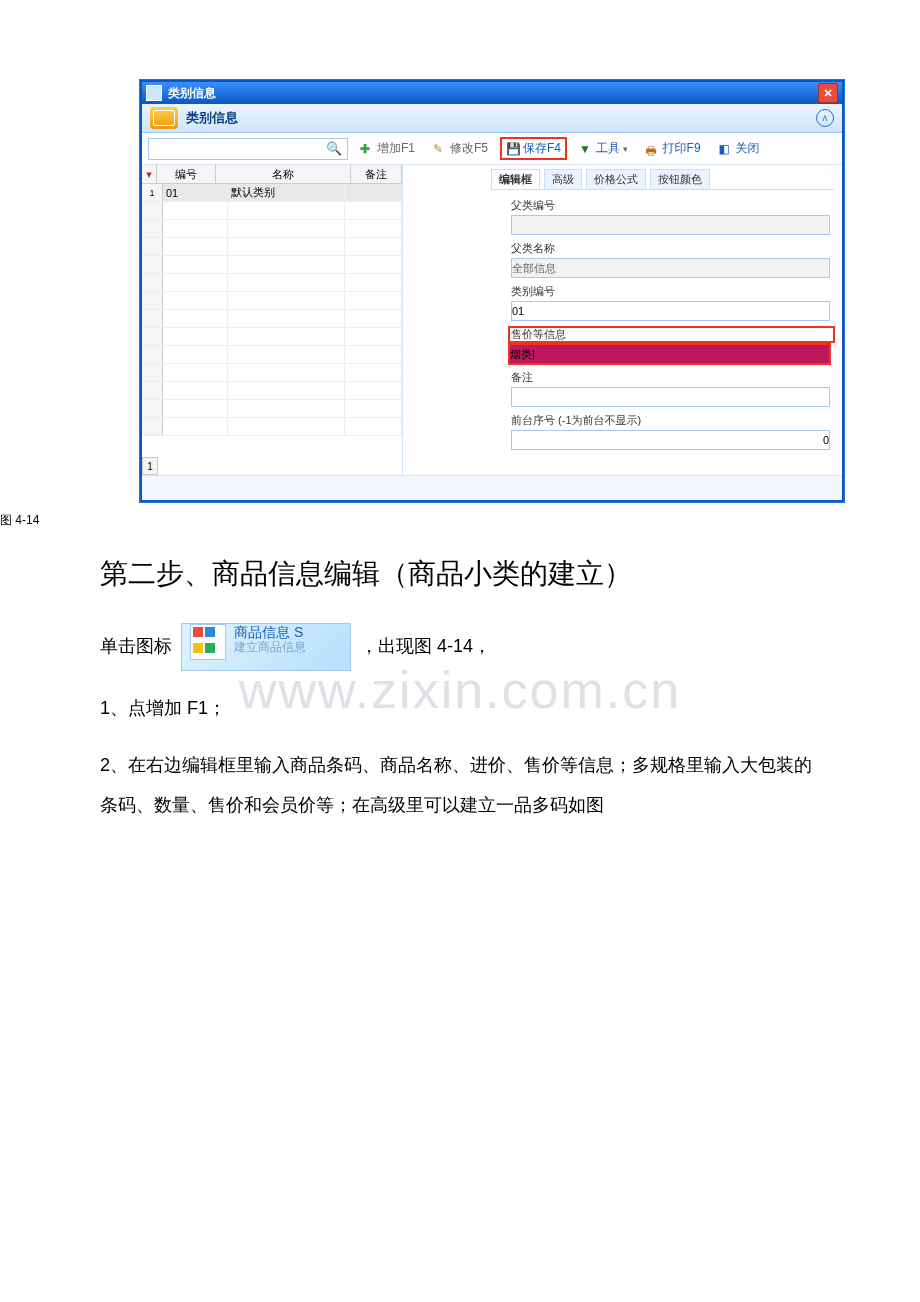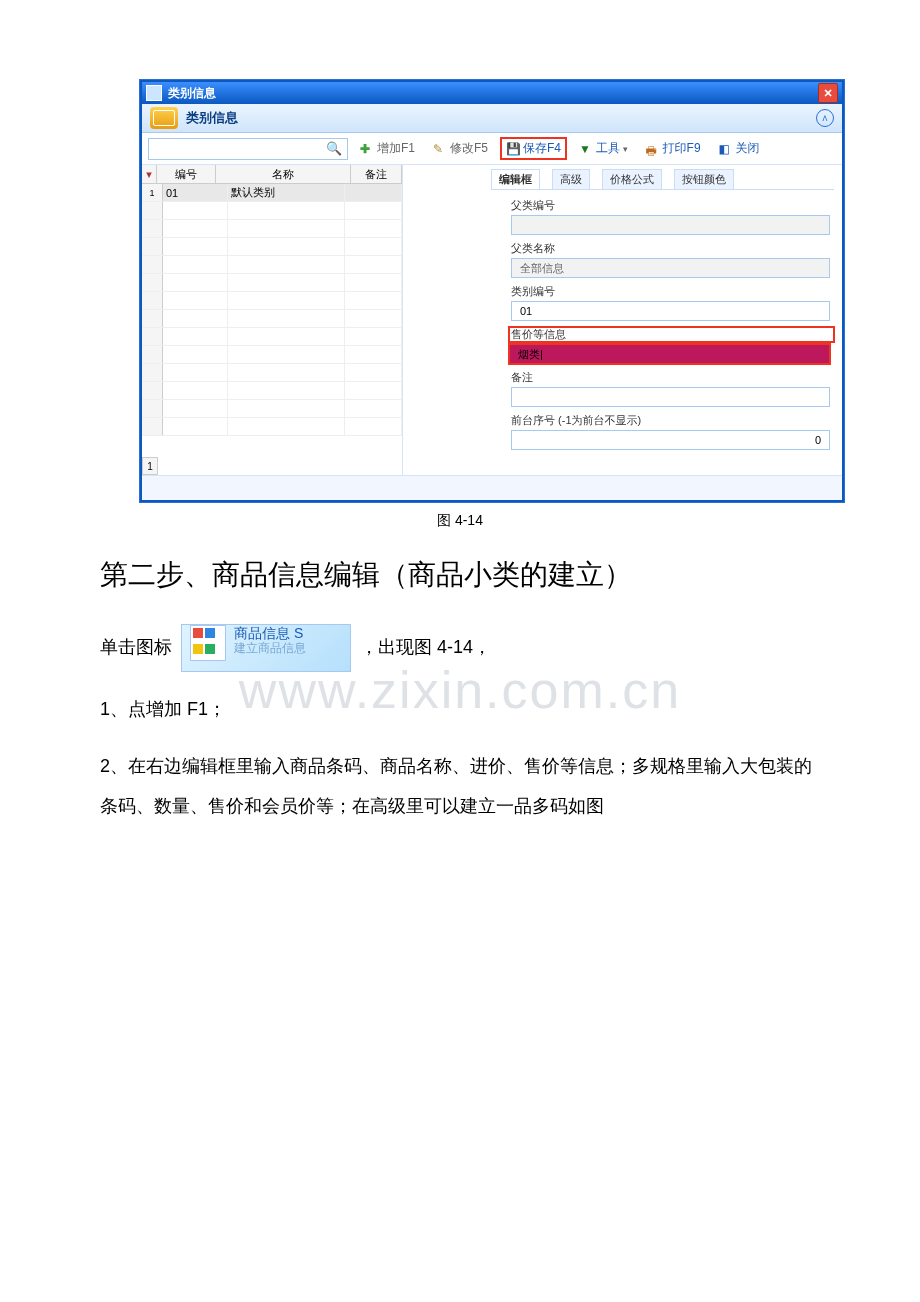--- a/index.html
+++ b/index.html
@@ -40,30 +40,30 @@
 .grow{display:flex;height:17px;border-bottom:1px solid #eee;font-size:11px}
 .gc{border-right:1px solid #eee;display:flex;align-items:center;padding:0 3px;overflow:hidden}
 .gc0{width:14px;background:#f5f5f5;font-size:9px;justify-content:center;border-right:1px solid #ccc}
 .gc1{width:58px}
 .gc2{flex:1}
 .gc3{width:50px}
 .grow.sel .gc1,.grow.sel .gc2,.grow.sel .gc3{background:#e8e8e8}
 .gridfoot{position:absolute;bottom:0;left:0;height:16px;width:14px;border:1px solid #ccc;background:#f5f5f5;font-size:10px;display:flex;align-items:center;justify-content:center}
 .midblank{flex:0 0 80px}
 .form{flex:1;padding:4px 8px;overflow:auto}
-.tabs{display:flex;gap:12px;height:20px;align-items:end;border-bottom:1px solid #c9ddf6;margin-bottom:8px}
+.tabs{display:flex;gap:4px;height:20px;align-items:end;border-bottom:1px solid #c9ddf6;margin-bottom:8px}
 .tab{font-size:11px;padding:2px 7px;border:1px solid #c9ddf6;border-bottom:none;background:#eaf3ff;cursor:pointer;color:#333}
 .tab.active{background:#fff;font-weight:bold}
 .fld{margin:4px 0 2px 20px;font-size:11px;color:#333}
-.fin{margin:0 4px 6px 20px;height:18px;border:1px solid #a7c8ef;background:#fff;font-size:11px;padding:0 8px;display:flex;align-items:center}
+.fin{margin:0 4px 6px 20px;height:18px;border:1px solid #a7c8ef;background:#fff;font-size:11px;padding:0 0;display:flex;align-items:center}
 .fin.ro{background:#f2f2f2;color:#666}
 .fin.ta{text-align:right;justify-content:flex-end}
 .fld.rb,.fin.rb{outline:2px solid #e32;outline-offset:-1px}
 .fin.hl{background:#be185d}
-.figcap{text-align:center;font-size:14px;margin:10px 0 12px 0}
+.figcap{font-size:12px;margin:10px 0 12px 0}
 .body{margin:0 100px;font-size:18px;line-height:2.2}
 .body h2{font-size:28px;font-weight:normal;margin:14px 0 10px 0}
 .appbtn{display:inline-flex;align-items:flex-start;vertical-align:middle;width:168px;height:46px;background:linear-gradient(135deg,#dff3ff,#b5e0fc);border:1px solid #a7c8ef;margin:0 4px}
 .appbtn .aicon{width:30px;height:30px;margin:0 8px;background:#fff;border:1px solid #a7c8ef;display:flex;flex-wrap:wrap;padding:2px;gap:2px}
 .appbtn .aicon span{width:10px;height:10px}
 .appbtn .atxt{display:flex;flex-direction:column;line-height:1.2}
 .appbtn .atxt .t1{color:#1a5bb5;font-size:14px}
 .appbtn .atxt .t2{color:#7aa7d6;font-size:12px}
 .watermark{position:relative}
 .wm{position:absolute;left:50%;top:580px;transform:translate(-50%,0);font-size:52px;color:rgba(160,170,180,0.35);letter-spacing:2px;pointer-events:none;font-family:Arial,sans-serif}

